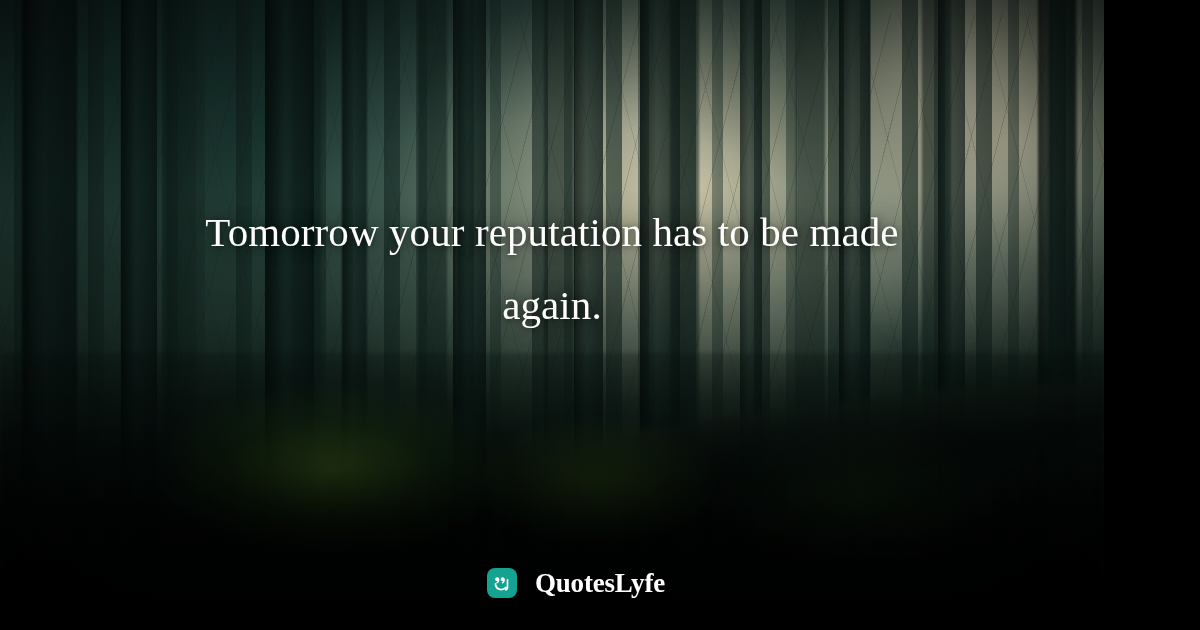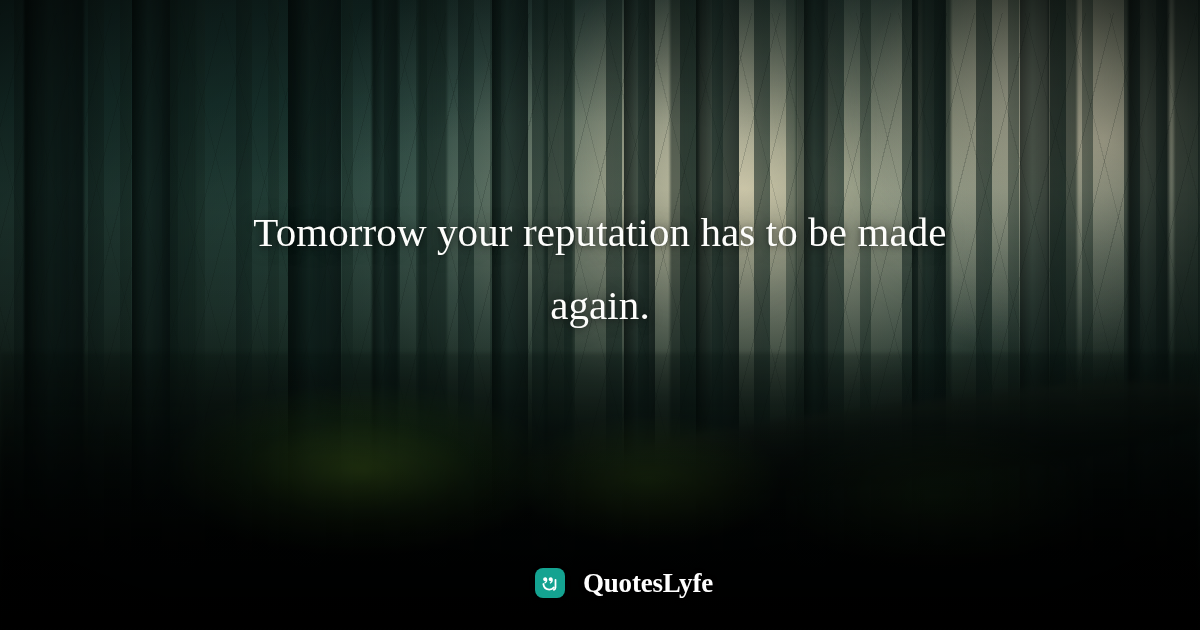--- a/index.html
+++ b/index.html
@@ -7,21 +7,21 @@
 
   html,body {
     width:1200px; height:630px;
     background:#000;
     font-family:"Liberation Serif", serif;
     overflow:hidden;
   }
 
   .card {
     position:relative;
-    width:1200px; height:630px;
+    width:1104px; height:630px;
     overflow:hidden;
     background:#404040;
   }
 
   
   .bg { position:absolute; inset:0; overflow:hidden; }
 
   
   .bg-base {
     position:absolute; inset:0;

